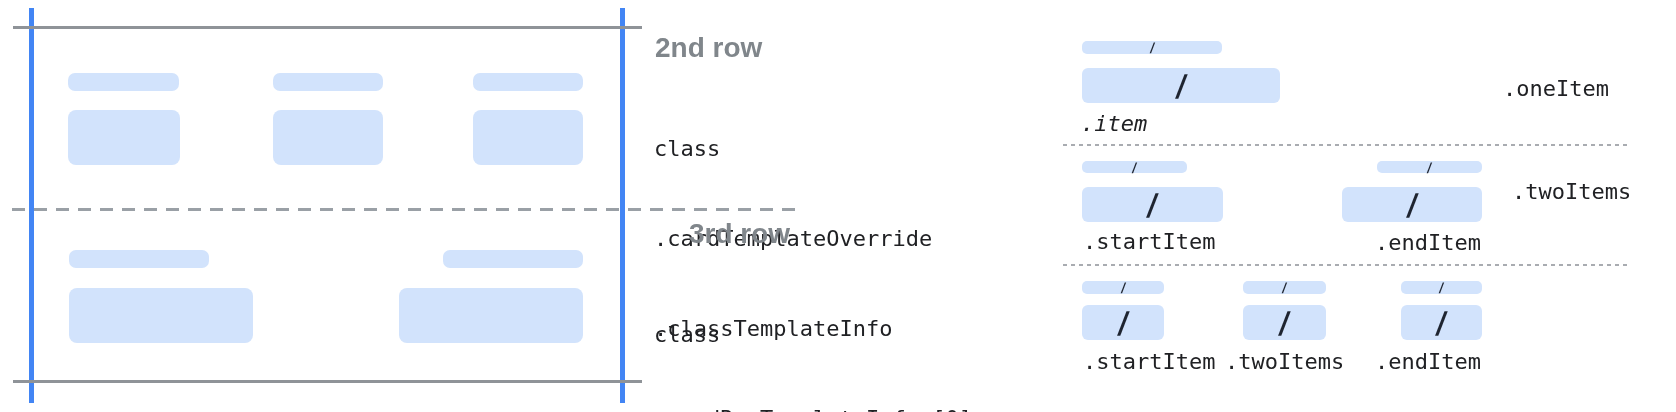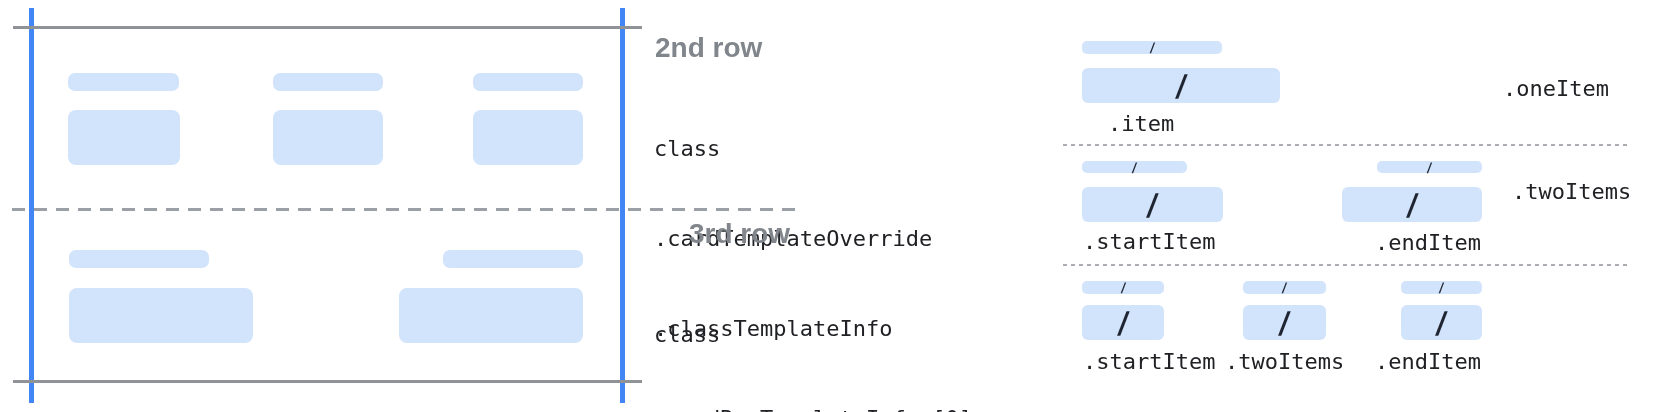--- a/index.html
+++ b/index.html
@@ -87,21 +87,21 @@
     
     
   </div>
 
   <div class="ibar sm" style="left:1082px;top:41px;width:140px;">
     <span class="slash tiny">/</span>
   </div>
   <div class="ibar lg" style="left:1082px;top:68px;width:198px;">
     <span class="slash big">/</span>
   </div>
-  <div class="mono-label" style="left:1108px;top:112px;">.item</div>
+  <div class="mono-label" style="left:1081px;top:112px;font-style:italic;">.item</div>
   <div class="mono-label" style="left:1468px;top:77px;margin-left:35px;">.oneItem</div>
 
   <div class="dot-divider" style="top:144px;"></div>
 
   <div class="ibar sm" style="left:1082px;top:161px;width:105px;height:12px;">
     <span class="slash tiny">/</span>
   </div>
   <div class="ibar lg" style="left:1082px;top:187px;width:141px;">
     <span class="slash big">/</span>
   </div>

